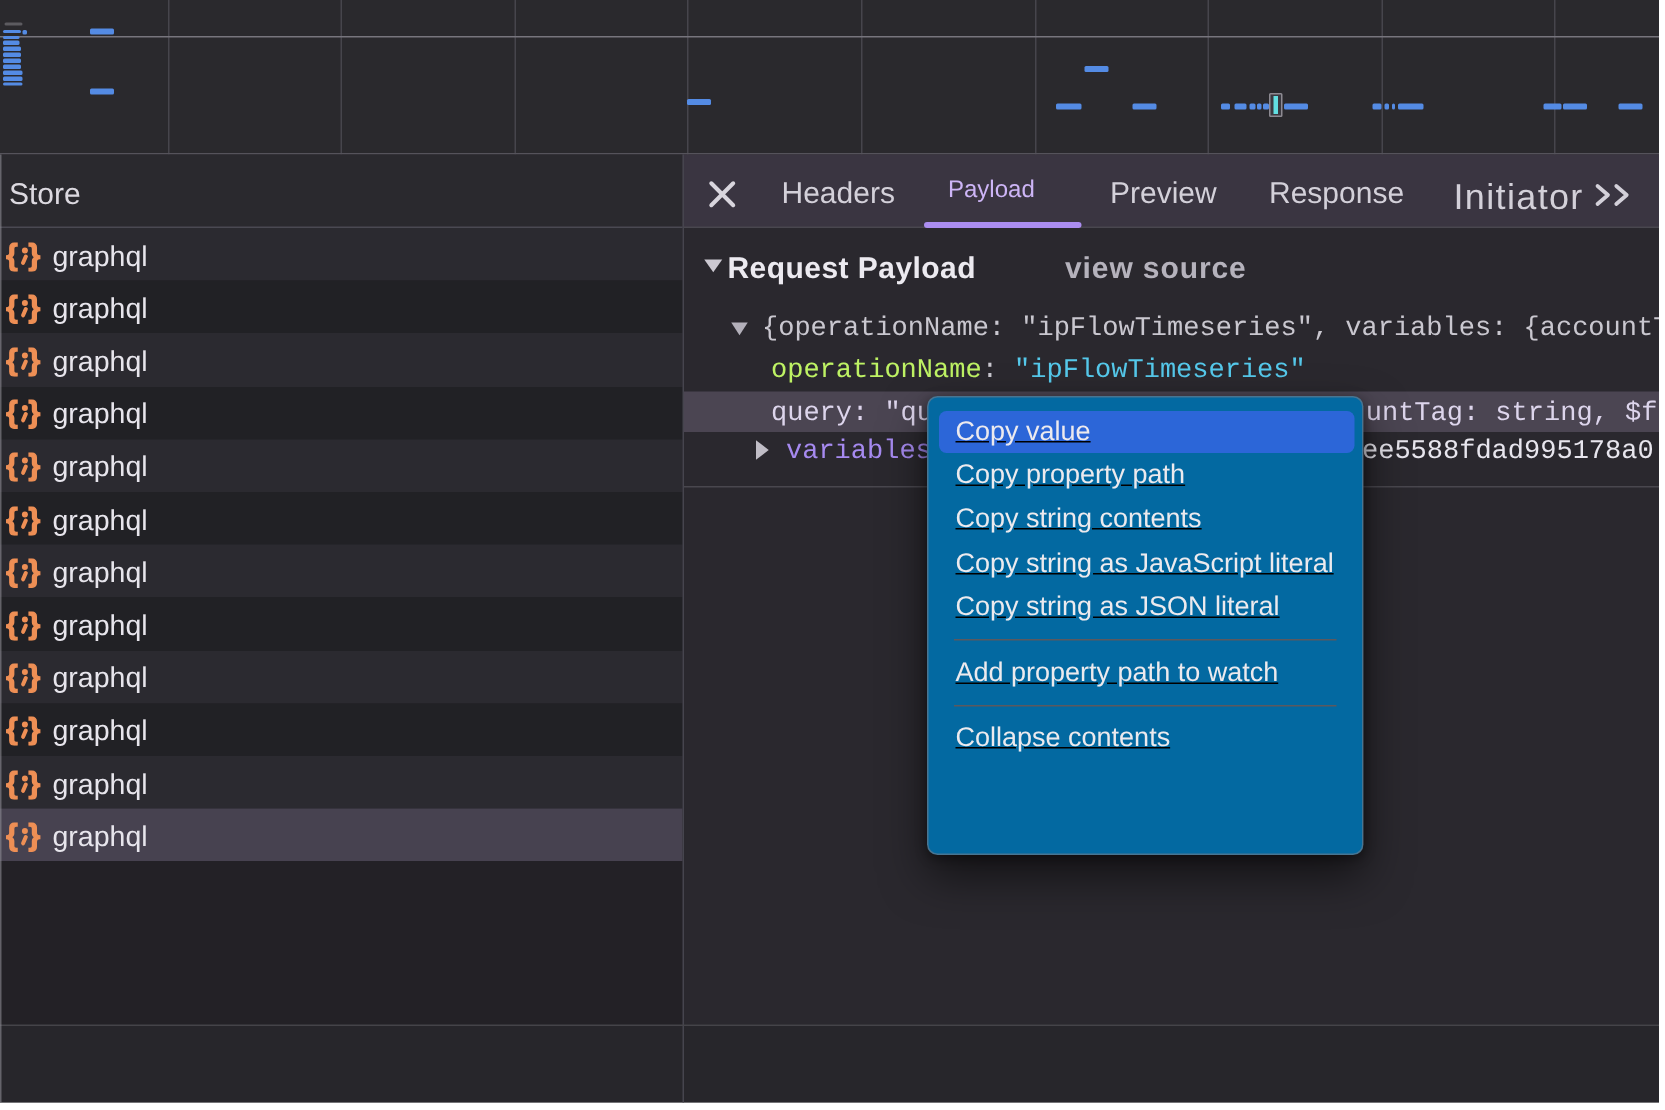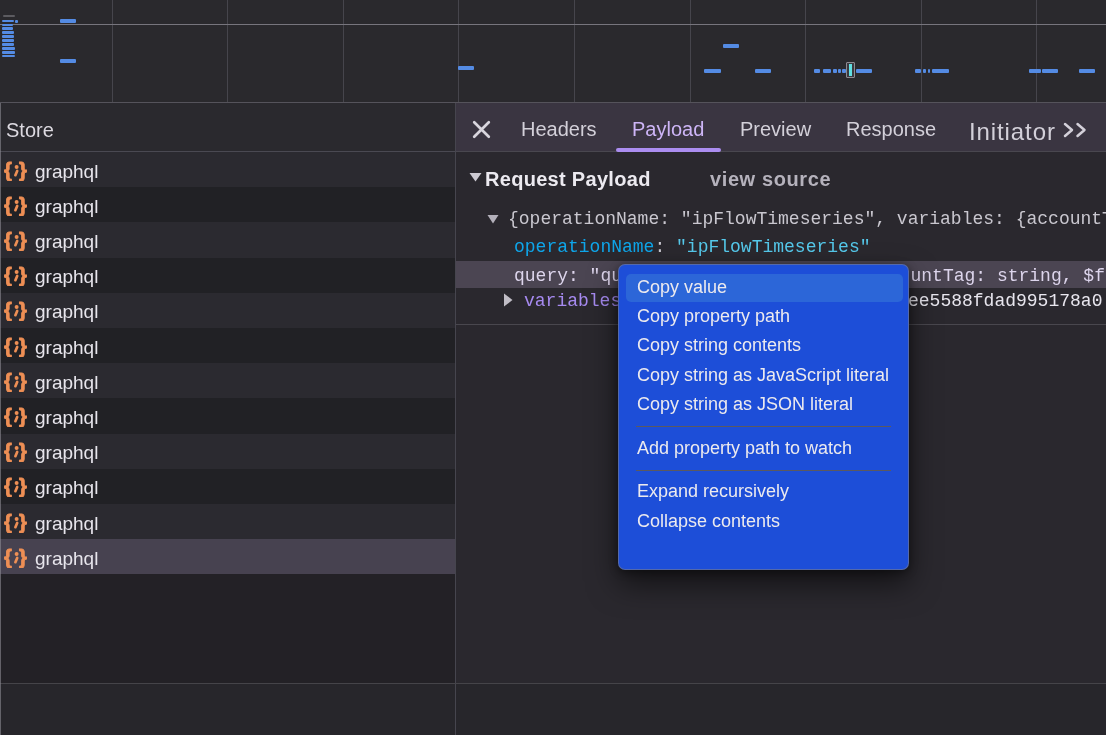--- a/index.html
+++ b/index.html
@@ -69,21 +69,21 @@
 
   <div class="abs" style="left:0;top:103px;width:455px;height:48.5px;background:#2a292e;border-bottom:1px solid #4a4952;box-sizing:border-box;">
     <div class="abs" style="left:6px;top:16px;font-size:20px;color:#dcd9e0;">Store</div>
   </div>
 
   <div class="abs" style="left:455px;top:103px;width:650.5px;height:48.5px;background:#3a3541;border-bottom:1px solid #49474f;box-sizing:border-box;">
     <svg class="abs" style="left:17px;top:16.5px" width="19" height="19" viewBox="0 0 19 19">
       <path d="M2.2 2.2 L16.8 16.8 M16.8 2.2 L2.2 16.8" stroke="#d8d5dd" stroke-width="2.7" stroke-linecap="round"></path>
     </svg>
     <div class="abs" style="left:66px;top:15px;font-size:20px;color:#d3d0d9;">Headers</div>
-    <div class="abs" style="left:177px;top:15px;font-size:20px;color:#cdb5f6;">Payload</div>
+    <div class="abs" style="left:177px;top:15px;font-size:16px;color:#cdb5f6;">Payload</div>
     <div class="abs" style="left:285px;top:15px;font-size:20px;color:#d3d0d9;">Preview</div>
     <div class="abs" style="left:391px;top:15px;font-size:20px;color:#d3d0d9;">Response</div>
     <div class="abs" style="left:514px;top:15px;font-size:24px;letter-spacing:0.9px;color:#d3d0d9;">Initiator</div>
     <svg class="abs" style="left:607px;top:19px" width="28" height="16" viewBox="0 0 28 16">
       <path d="M3 2 L10 8 L3 14 M15.5 2 L22.5 8 L15.5 14" stroke="#d3d0d9" stroke-width="2.5" fill="none" stroke-linecap="round" stroke-linejoin="round"></path>
     </svg>
     <div class="abs" style="left:161px;top:45px;width:104.5px;height:3.5px;background:#ab8df0;border-radius:2px"></div>
   </div>
 
   <div class="abs" style="left:0;top:152px;width:455px;height:531px;background:#232126;">
@@ -206,50 +206,49 @@
       <path d="M0.5 1 L12.5 1 L6.5 9.5 Z" fill="#ccc9d2"></path>
     </svg>
     <div class="abs" style="left:29px;top:15.5px;font-size:20px;font-weight:bold;letter-spacing:0.3px;color:#eceaf0;">Request Payload</div>
     <div class="abs" style="left:254px;top:16px;font-size:20px;letter-spacing:0.6px;color:#b5b2bc;font-weight:bold;">view source</div>
 
     <svg class="abs" style="left:31px;top:61.5px" width="12" height="10" viewBox="0 0 12 10">
       <path d="M0.5 1 L11.5 1 L6 9.5 Z" fill="#b3b0ba"></path>
     </svg>
     <div class="mono abs" style="left:52px;top:56.5px;color:#c9c7cf;">{operationName: "ipFlowTimeseries", variables: {accountT</div>
 
-    <div class="mono abs" style="left:58px;top:84.5px;"><span style="color:#0ea5e9">operationName</span><span style="color:#c9c7cf">: </span><span style="color:#55c8ea">"ipFlowTimeseries"</span></div>
+    <div class="mono abs" style="left:58px;top:84.5px;"><span style="color:#bef264">operationName</span><span style="color:#c9c7cf">: </span><span style="color:#55c8ea">"ipFlowTimeseries"</span></div>
 
     <div class="abs" style="left:0;top:109px;width:649.5px;height:27px;background:#4b4552;"></div>
     <div class="mono abs" style="left:58px;top:113.5px;color:#ddd5ec;">query: "qu</div>
     <div class="mono abs" style="left:454.5px;top:113.5px;color:#ddd5ec;">untTag: string, $f</div>
 
     <svg class="abs" style="left:47px;top:141px" width="10" height="14" viewBox="0 0 10 14">
       <path d="M1 0.5 L9.5 7 L1 13.5 Z" fill="#c0bdc6"></path>
     </svg>
     <div class="mono abs" style="left:68px;top:138.5px;"><span style="color:#a68af0">variables</span></div>
     <div class="mono abs" style="left:452px;top:138.5px;color:#e8e6ee;">ee5588fdad995178a0</div>
 
     <div class="abs" style="left:0;top:172px;width:649.5px;height:1px;background:#49474e;"></div>
   </div>
 
   <div class="abs" style="left:0;top:683px;width:1105.5px;height:1px;background:#454449;"></div>
   <div class="abs" style="left:0;top:684px;width:1105.5px;height:51px;background:#27262b;"></div>
   <div class="abs" style="left:455px;top:684px;width:1px;height:51px;background:#46454e;"></div>
 
   <div class="abs" style="left:0;top:103px;width:1px;height:632px;background:#8e8c94;opacity:.6"></div>
 
-  <div class="abs" style="left:617.5px;top:264px;width:291px;height:306px;background:#1d4ed8;border:1px solid rgba(130,128,134,.55);border-radius:7px;box-sizing:border-box;box-shadow:0 14px 30px rgba(0,0,0,.55),0 2px 8px rgba(0,0,0,.4);padding-top:8px;">
+  <div class="abs" style="left:617.5px;top:264px;width:291px;height:306px;background:#0369a1;border:1px solid rgba(130,128,134,.55);border-radius:7px;box-sizing:border-box;box-shadow:0 14px 30px rgba(0,0,0,.55),0 2px 8px rgba(0,0,0,.4);padding-top:8px;text-decoration:underline;">
     <div style="position:relative;">
       <div class="abs" style="left:7px;top:0.5px;width:277px;height:28.6px;background:#2c66d8;border-radius:5px;"></div>
       <div class="menuitem" style="position:relative">Copy value</div>
     </div>
     <div class="menuitem">Copy property path</div>
     <div class="menuitem">Copy string contents</div>
     <div class="menuitem">Copy string as JavaScript literal</div>
     <div class="menuitem">Copy string as JSON literal</div>
     <div style="height:1px;background:#5c595e;margin:6.8px 16.5px 6.8px 17px;"></div>
     <div class="menuitem">Add property path to watch</div>
     <div style="height:1px;background:#5c595e;margin:6.8px 16.5px 6.8px 17px;"></div>
-    <div class="menuitem">Expand recursively</div>
     <div class="menuitem">Collapse contents</div>
   </div>
 
 </div>
 
 </body></html>

